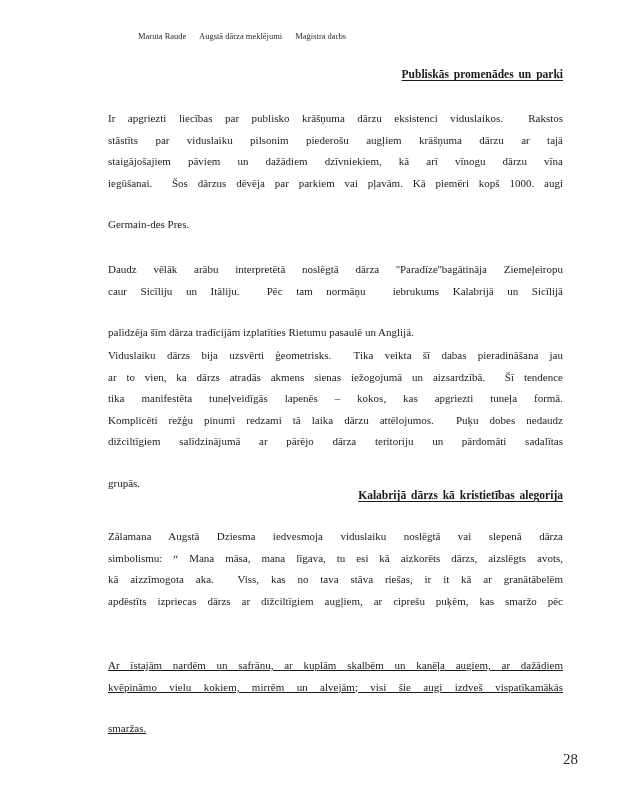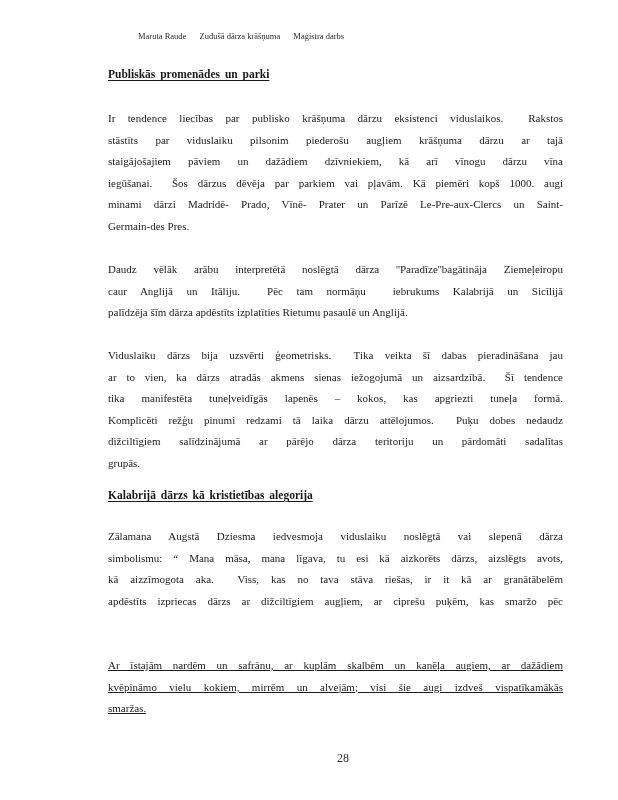--- a/index.html
+++ b/index.html
@@ -18,21 +18,21 @@
     top: 31px;
     font-size: 8.5px;
     white-space: nowrap;
     color: #2a2a2a;
   }
   .doc-header span { margin-right: 11px; margin-top: 44px; }
   .heading {
     position: absolute;
     left: 108px;
     width: 455px;
-    text-align: left;
+    text-align: right;
     font-weight: bold;
     font-size: 11.5px;
     word-spacing: 2px;
     text-decoration: underline;
     text-underline-offset: 2px;
     color: #1a1a1a;
   }
   .heading-1 { top: 68px; }
   .heading-2 { top: 489px; }
   .para {
@@ -47,56 +47,56 @@
   .para-3 { top: 345px; }
   .para-4 { top: 526px; }
   .para-5 { top: 655px; text-decoration: underline; }
   .tline {
     text-align: justify;
     text-align-last: justify;
     white-space: pre-wrap;
   }
   .tline-last {
     text-align-last: left;
+    margin-top: 20px;
   }
   .page-number {
     position: absolute;
     left: 108px;
     top: 751px;
     width: 470px;
-    text-align: center;
-    font-size: 12px;
+    text-align: right;
+    font-size: 15px;
     color: #2a2a2a;
   }
 </style>
 </head>
 <body>
 
 <div class="page">
 
   <div class="doc-header">
     <span>Maruta Raude</span>
-    <span>Zudušā dārza krāšņuma</span>
+    <span>Augstā dārza meklējumi</span>
     <span>Maģistra darbs</span>
   </div>
 
   <div class="heading heading-1">Publiskās promenādes un parki</div>
 
   <div class="para para-1">
-      <div class="tline">Ir tendence liecības par publisko krāšņuma dārzu eksistenci viduslaikos.  Rakstos</div>
+      <div class="tline">Ir apgriezti liecības par publisko krāšņuma dārzu eksistenci viduslaikos.  Rakstos</div>
       <div class="tline">stāstīts par viduslaiku pilsonim piederošu augļiem krāšņuma dārzu ar tajā</div>
       <div class="tline">staigājošajiem pāviem un dažādiem dzīvniekiem, kā arī vīnogu dārzu vīna</div>
       <div class="tline">iegūšanai.  Šos dārzus dēvēja par parkiem vai pļavām. Kā piemēri kopš 1000. augi</div>
-      <div class="tline">minami dārzi Madridē- Prado, Vīnē- Prater un Parīzē Le-Pre-aux-Clercs un Saint-</div>
       <div class="tline tline-last">Germain-des Pres.</div>
     </div>
   <div class="para para-2">
       <div class="tline">Daudz vēlāk arābu interpretētā noslēgtā dārza ''Paradīze''bagātināja Ziemeļeiropu</div>
-      <div class="tline">caur Anglijā un Itāliju.  Pēc tam normāņu  iebrukums Kalabrijā un Sicīlijā</div>
-      <div class="tline tline-last">palīdzēja šīm dārza apdēstīts izplatīties Rietumu pasaulē un Anglijā.</div>
+      <div class="tline">caur Sicīliju un Itāliju.  Pēc tam normāņu  iebrukums Kalabrijā un Sicīlijā</div>
+      <div class="tline tline-last">palīdzēja šīm dārza tradīcijām izplatīties Rietumu pasaulē un Anglijā.</div>
     </div>
   <div class="para para-3">
       <div class="tline">Viduslaiku dārzs bija uzsvērti ģeometrisks.  Tika veikta šī dabas pieradināšana jau</div>
       <div class="tline">ar to vien, ka dārzs atradās akmens sienas iežogojumā un aizsardzībā.  Šī tendence</div>
       <div class="tline">tika manifestēta tuneļveidīgās lapenēs – kokos, kas apgriezti tuneļa formā.</div>
       <div class="tline">Komplicēti režģu pinumi redzami tā laika dārzu attēlojumos.  Puķu dobes nedaudz</div>
       <div class="tline">dižciltīgiem salīdzinājumā ar pārējo dārza teritoriju un pārdomāti sadalītas</div>
       <div class="tline tline-last">grupās.</div>
     </div>
 

